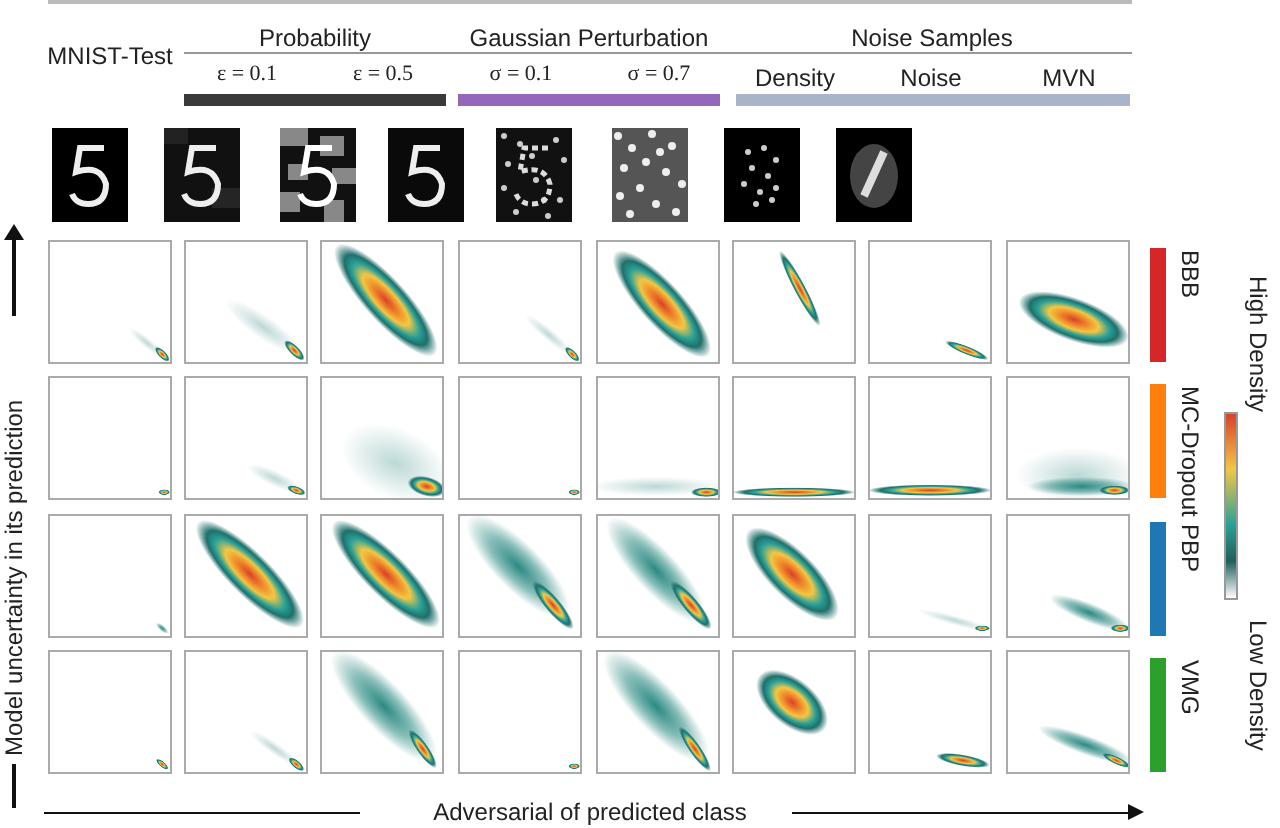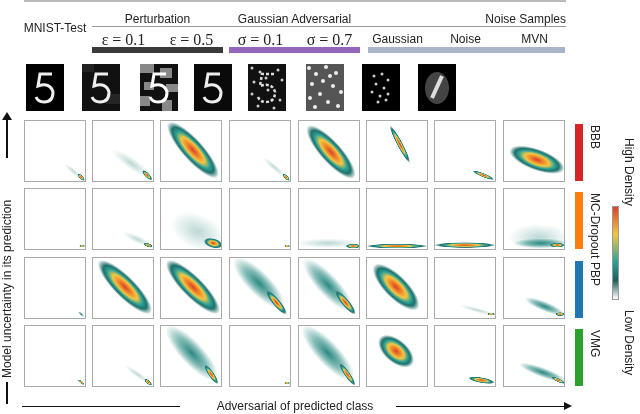--- a/index.html
+++ b/index.html
@@ -1,19 +1,19 @@
 <!DOCTYPE html>
 <html><head>
 <meta charset="utf-8">
 <style>
   html,body{margin:0;padding:0;background:#fff;}
   body{width:640px;height:414px;position:relative;overflow:hidden;font-family:"Liberation Sans",sans-serif;color:#222;}
   .abs{position:absolute;}
   .hdr{font-size:12px;text-align:center;white-space:nowrap;}
-  .math{font-family:"Liberation Serif",serif;font-style:normal;font-size:16px;}
+  .math{font-family:"Liberation Serif",serif;font-style:normal;font-size:11px;}
   .topline{position:absolute;left:24px;top:0;width:542px;height:2px;background:#bbb;}
   .grpline{position:absolute;height:1px;background:#999;}
   .grpbar{position:absolute;height:6px;}
   .thumb{position:absolute;width:38px;height:47px;background:#000;overflow:hidden;}
   .thumb svg{width:100%;height:100%;display:block;}
   .panel{position:absolute;width:62px;height:62px;border:1px solid #aaa;background:#fff;overflow:hidden;box-sizing:border-box;}
   .panel svg{width:100%;height:100%;display:block;}
   .mbar{position:absolute;width:8px;}
   .mlabel{position:absolute;font-size:12px;writing-mode:vertical-rl;white-space:nowrap;}
   .ylabel{position:absolute;font-size:12px;writing-mode:vertical-rl;transform:rotate(180deg);white-space:nowrap;}
@@ -46,31 +46,31 @@
       <stop offset="60%" stop-color="#2aa198"></stop>
       <stop offset="80%" stop-color="#1f5f5a"></stop>
       <stop offset="100%" stop-color="#ffffff"></stop>
     </linearGradient>
   </defs>
 </svg>
 
 <div class="topline"></div>
 
 <div class="abs hdr" style="left:14px;top:21px;width:82px;">MNIST-Test</div>
-<div class="abs hdr" style="left:92px;top:12px;width:131px;">Perturbation</div>
-<div class="abs hdr" style="left:229px;top:12px;width:131px;">Gaussian Adversarial</div>
-<div class="abs hdr" style="left:366px;top:12px;width:200px;text-align:right;">Noise Samples</div>
+<div class="abs hdr" style="left:92px;top:12px;width:131px;">Probability</div>
+<div class="abs hdr" style="left:229px;top:12px;width:131px;">Gaussian Perturbation</div>
+<div class="abs hdr" style="left:366px;top:12px;width:200px;">Noise Samples</div>
 
 <div class="grpline" style="left:92px;top:26px;width:474px;"></div>
 
 <div class="abs hdr math" style="left:92px;top:31px;width:63px;">ε = 0.1</div>
 <div class="abs hdr math" style="left:160px;top:31px;width:63px;">ε = 0.5</div>
 <div class="abs hdr math" style="left:229px;top:31px;width:63px;">σ = 0.1</div>
 <div class="abs hdr math" style="left:298px;top:31px;width:63px;">σ = 0.7</div>
-<div class="abs hdr" style="left:366px;top:32px;width:63px;">Gaussian</div>
+<div class="abs hdr" style="left:366px;top:32px;width:63px;">Density</div>
 <div class="abs hdr" style="left:434px;top:32px;width:63px;">Noise</div>
 <div class="abs hdr" style="left:503px;top:32px;width:63px;text-align:center;">MVN</div>
 
 <div class="grpbar" style="left:92px;top:47px;width:131px;background:#3a3a3a;"></div>
 <div class="grpbar" style="left:229px;top:47px;width:131px;background:#9467bd;"></div>
 <div class="grpbar" style="left:368px;top:47px;width:197px;background:#aab4c8;"></div>
 
 <div class="thumb" style="left:26px;top:64px;">
   <svg viewBox="0 0 38 47">
       <path d="M26 10 H14 L12 22 Q24 18 27 28 Q27 38 18 38 Q12 38 10 33" stroke="#eee" stroke-width="3" fill="none"></path>

